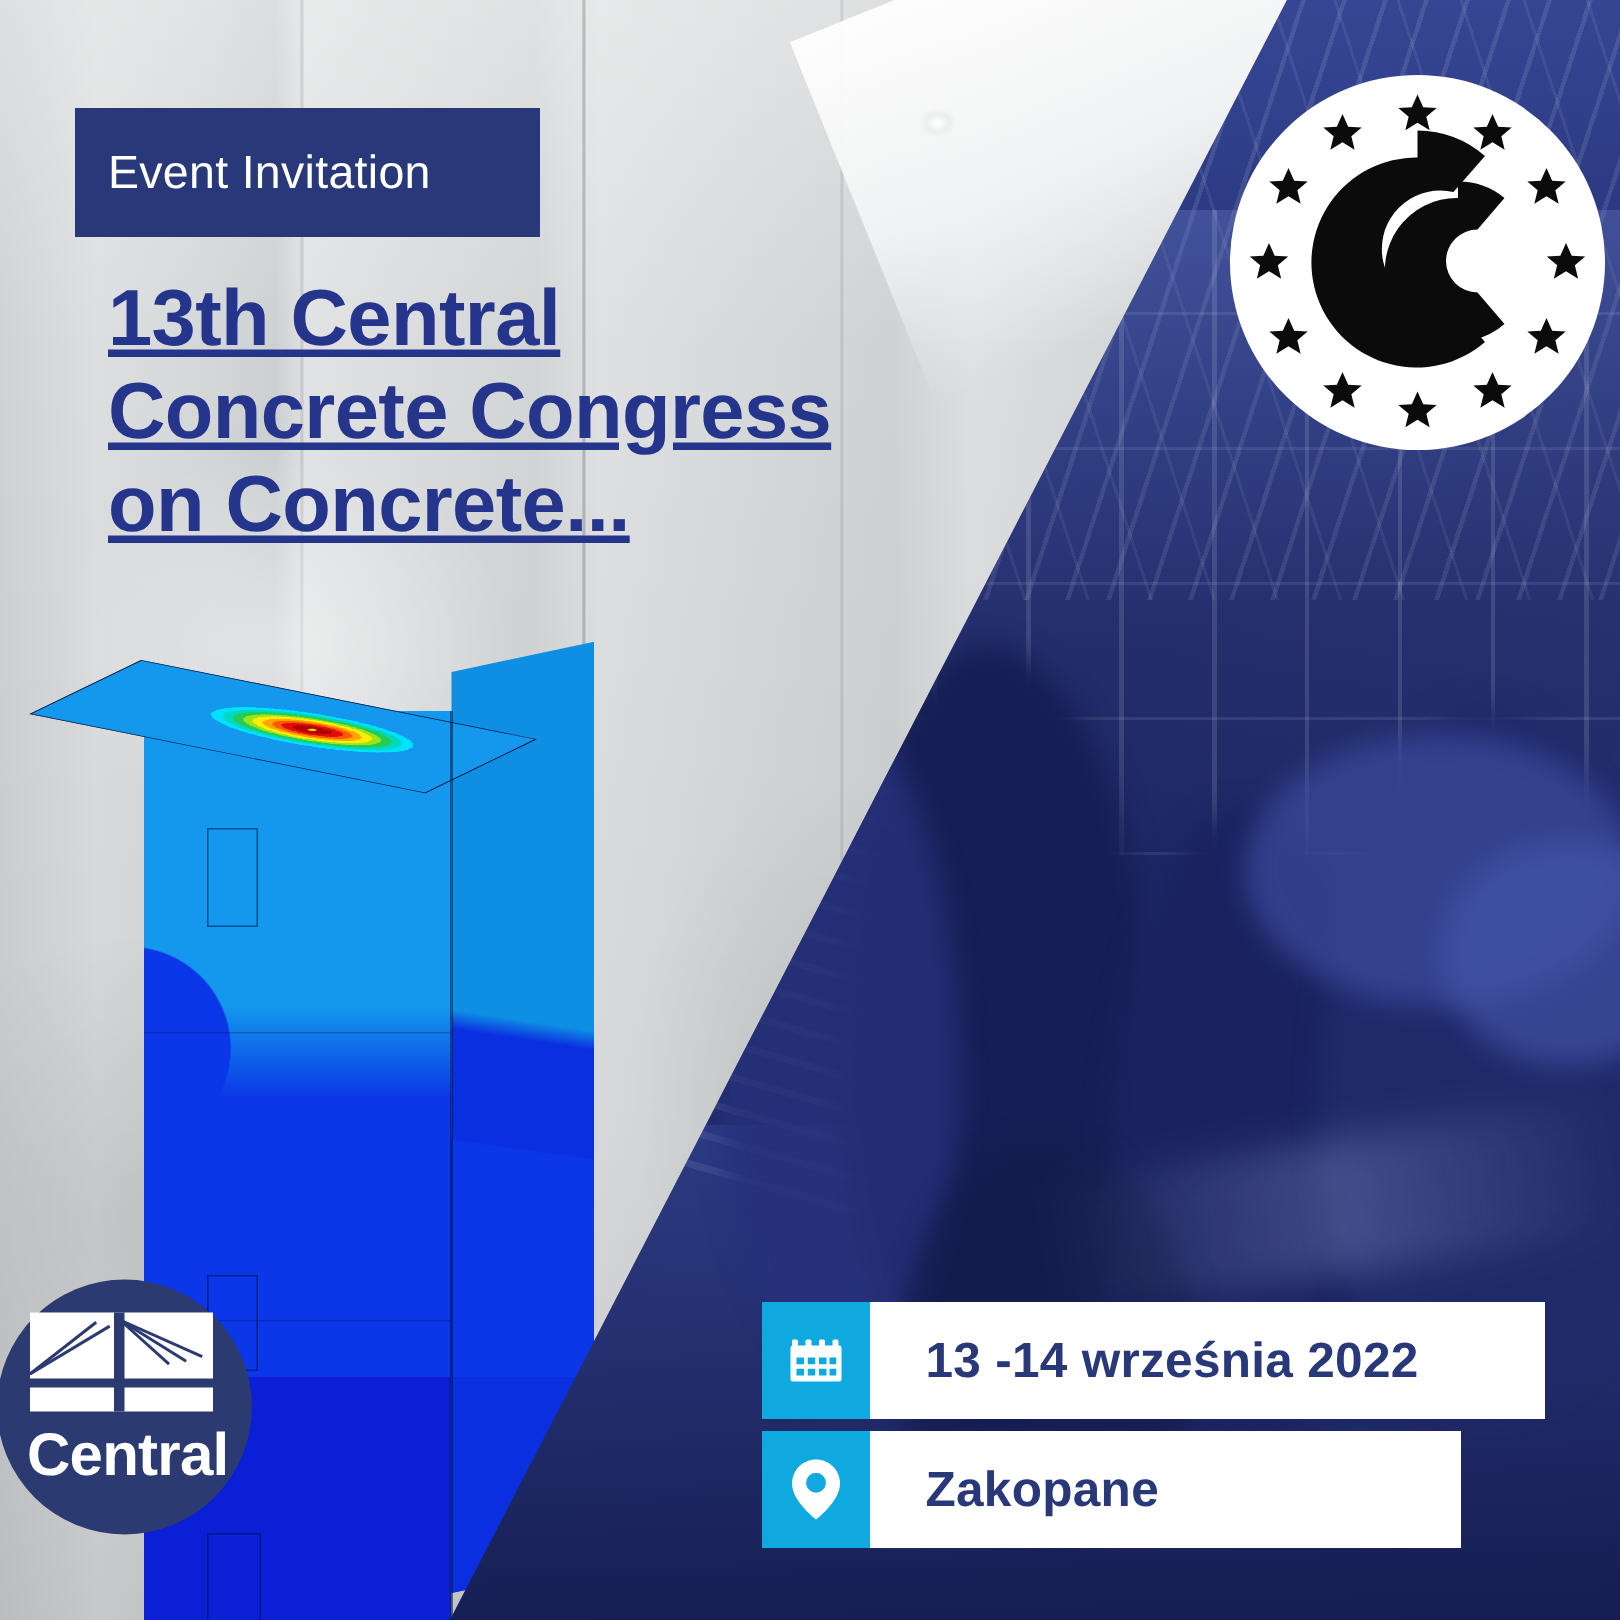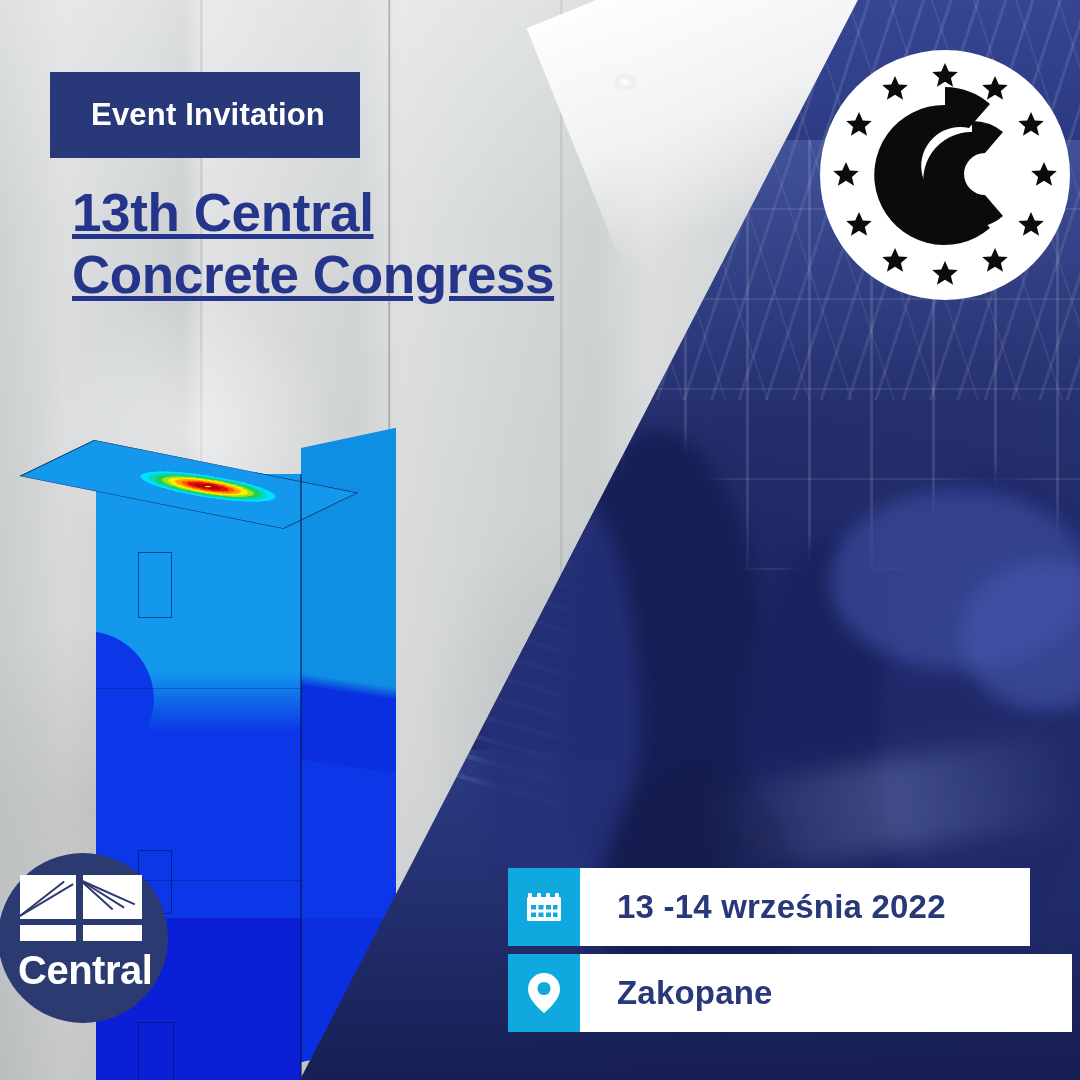--- a/index.html
+++ b/index.html
@@ -102,39 +102,39 @@
     background:linear-gradient(90deg, rgba(255,255,255,0), rgba(190,205,255,.22), rgba(255,255,255,0));}
 
   
   .logo-circle{position:absolute;left:820px;top:50px;width:250px;height:250px;
     border-radius:50%;background:#ffffff;}
   .logo-circle svg{position:absolute;inset:0;}
 
   
   .badge{position:absolute;left:50px;top:72px;width:310px;height:86px;
     background:#283878;display:flex;align-items:center;}
-  .badge span{color:#ffffff;font-size:31px;font-weight:700;letter-spacing:.2px;padding-left:41px;}
+  .badge span{color:#ffffff;font-size:31px;font-weight:400;letter-spacing:.2px;padding-left:22px;}
   .headline{position:absolute;left:72px;top:182px;width:600px;
     color:#26358c;font-size:53px;line-height:62px;font-weight:700;letter-spacing:-.4px;text-decoration:underline;}
   .headline .ln{display:block;white-space:nowrap;}
 
   
   .dlubal{position:absolute;left:-2px;top:853px;width:170px;height:170px;
     border-radius:50%;background:#2c3a72;}
   .dl-mark{position:absolute;left:22px;top:22px;width:122px;height:66px;}
   .dl-bridge{position:absolute;left:0;top:0;width:122px;height:44px;background:#ffffff;overflow:hidden;}
   .dl-deck{position:absolute;left:0;top:50px;width:122px;height:16px;background:#ffffff;}
   .dl-pylon{position:absolute;left:56px;top:0;width:7px;height:66px;background:#2c3a72;z-index:3;}
   .dl-cable{position:absolute;background:#2c3a72;transform-origin:left center;height:2px;}
   .dl-name{position:absolute;left:20px;top:95px;color:#ffffff;font-size:40px;font-weight:700;letter-spacing:-.5px;}
 
   
   .inforow{position:absolute;display:flex;align-items:stretch;height:78px;border-radius:17px;}
   .info-date{left:508px;top:868px;width:522px;}
-  .info-place{left:508px;top:954px;width:564px;}
+  .info-place{left:508px;top:954px;width:466px;}
   .info-icon{width:72px;background:#0fa9e0;display:flex;align-items:center;justify-content:center;flex:0 0 72px;}
   .info-text{flex:1;background:#ffffff;display:flex;align-items:center;}
   .info-text span{color:#283878;font-size:33px;font-weight:700;padding-left:37px;letter-spacing:.2px;}
 </style>
 </head>
 <body>
 
 <div class="stage">
 
   <div class="wall"></div>
@@ -205,20 +205,21 @@
     </svg>
   </div>
 
   <div class="badge">
     <span>Event Invitation</span>
   </div>
 
   <div class="headline">
     <span class="ln">13th Central</span>
     <span class="ln">Concrete Congress</span>
+    <span class="ln">on Concrete...</span>
   </div>
 
   <div class="dlubal">
     <div class="dl-mark">
       <div class="dl-bridge">
         <div class="dl-cable" style="left:60px;top:4px;width:60px;transform:rotate(24deg)"></div>
         <div class="dl-cable" style="left:60px;top:4px;width:52px;transform:rotate(32deg)"></div>
         <div class="dl-cable" style="left:60px;top:4px;width:44px;transform:rotate(42deg)"></div>
         <div class="dl-cable" style="left:0px;top:40px;width:62px;transform:rotate(-31deg)"></div>
         <div class="dl-cable" style="left:0px;top:40px;width:56px;transform:rotate(-38deg)"></div>

